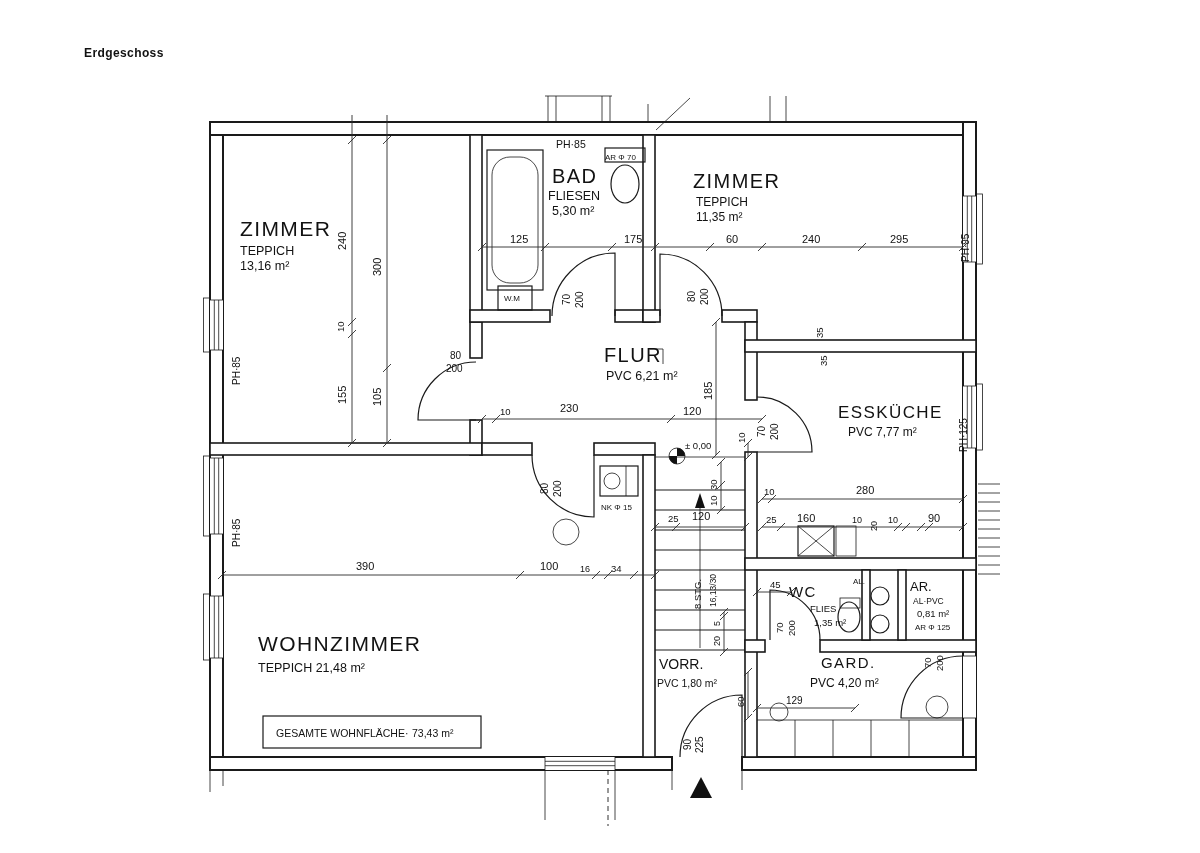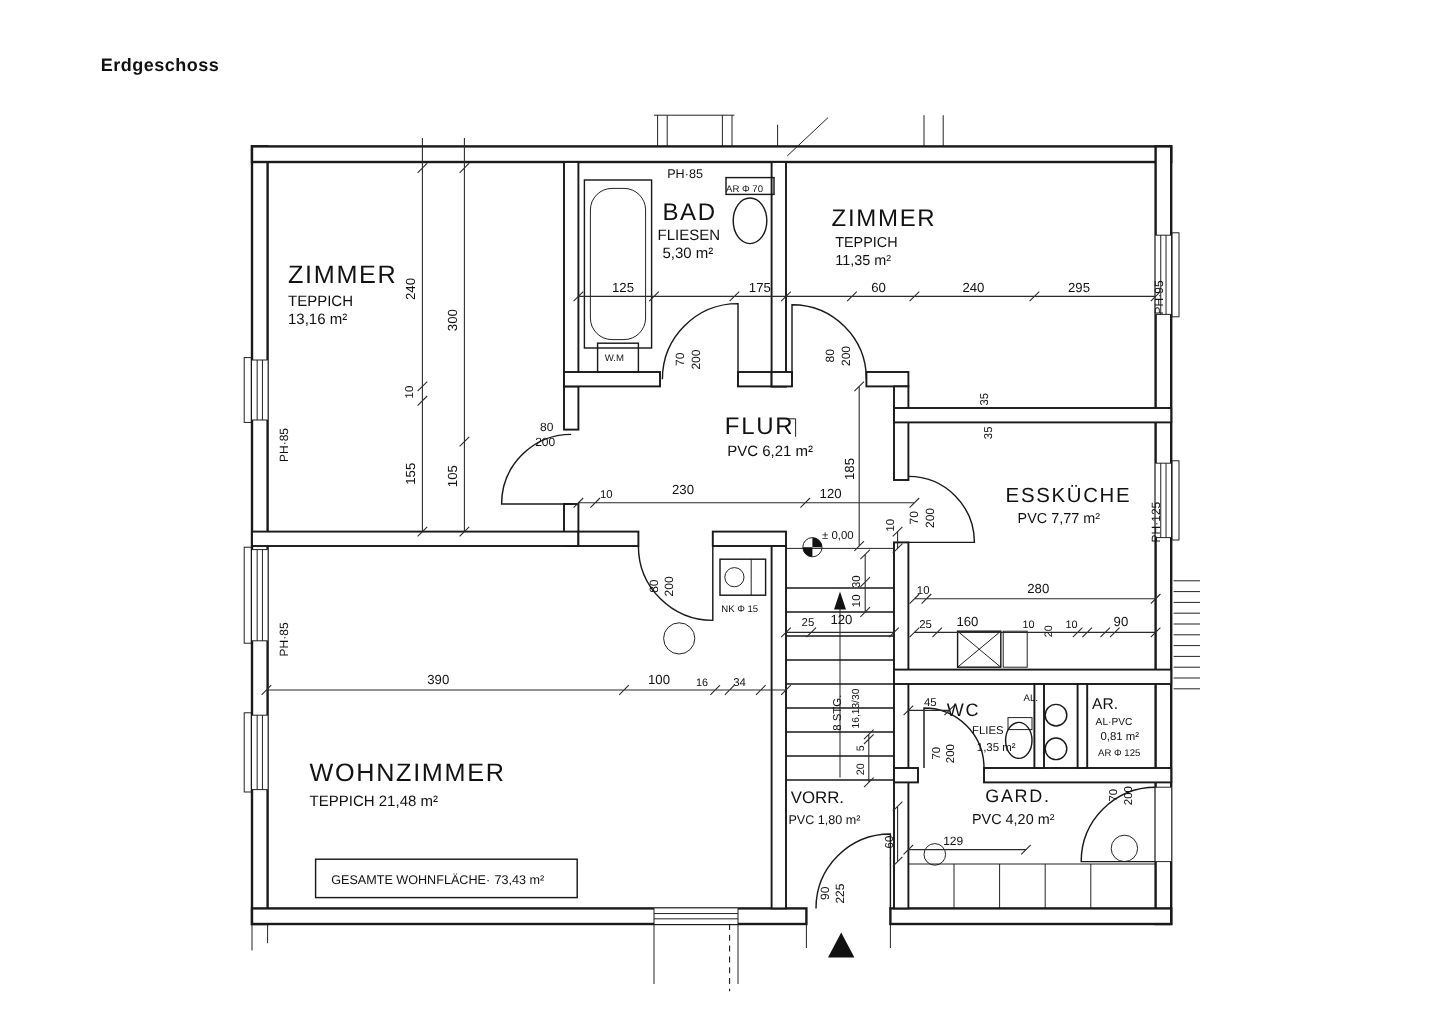--- a/index.html
+++ b/index.html
@@ -1,18 +1,18 @@
 <!DOCTYPE html>
 <html><head>
 <meta charset="utf-8">
 <style>
   html,body{margin:0;padding:0;}
   body{width:1200px;height:853px;background:#ffffff;position:relative;
        font-family:"Liberation Sans","DejaVu Sans",sans-serif;overflow:hidden;}
-  .title{position:absolute;left:84px;top:46px;font-size:15px;font-weight:bold;
+  .title{position:absolute;left:84px;top:46px;font-size:12px;font-weight:bold;
          color:#111;letter-spacing:.4px;}
   svg{position:absolute;left:0;top:0;}
   .owall{fill:#fff;stroke:#1a1a1a;stroke-width:2;}
   .wall{fill:#fff;stroke:#1a1a1a;stroke-width:1.6;}
   .thin{stroke:#1a1a1a;stroke-width:1.2;fill:none;}
   .thin2{stroke:#1a1a1a;stroke-width:.8;fill:none;}
   .dim{stroke:#2b2b2b;stroke-width:.9;fill:none;}
   .dash{stroke:#1a1a1a;stroke-width:.9;fill:none;stroke-dasharray:5 4;}
   text{fill:#121212;}
   .rn{letter-spacing:1.4px;}

